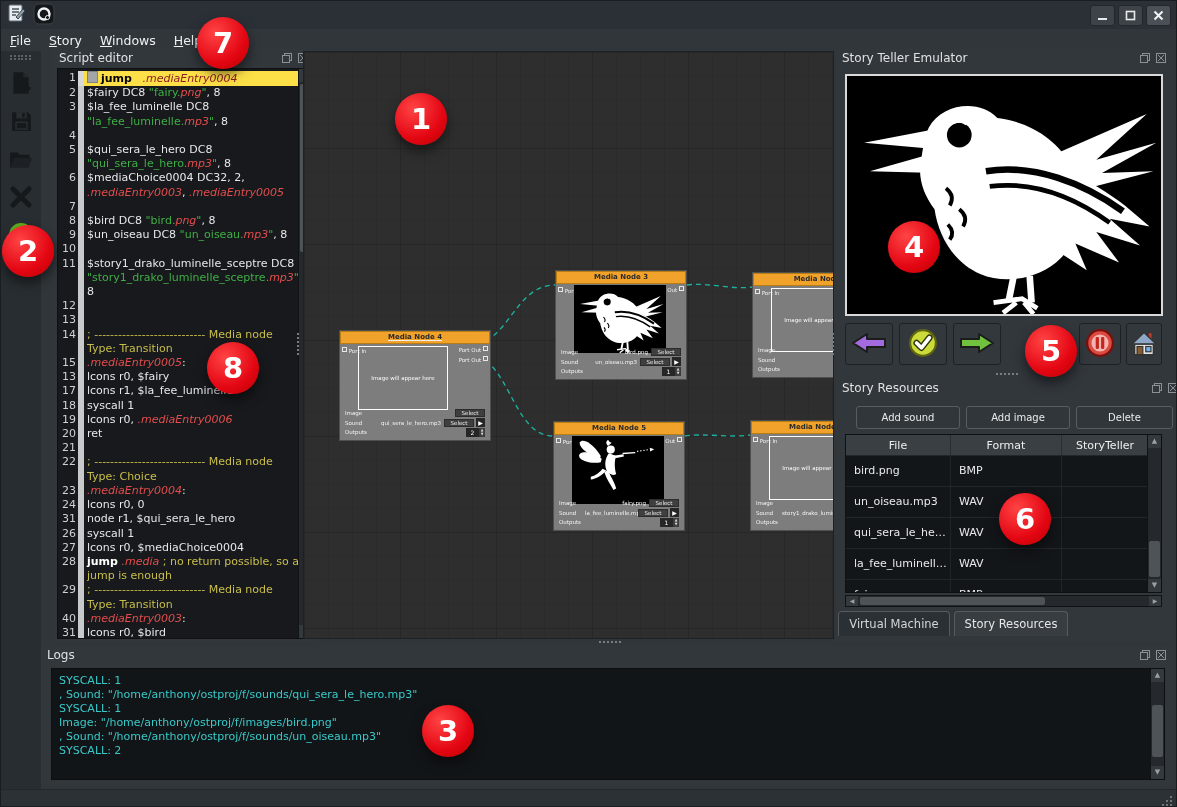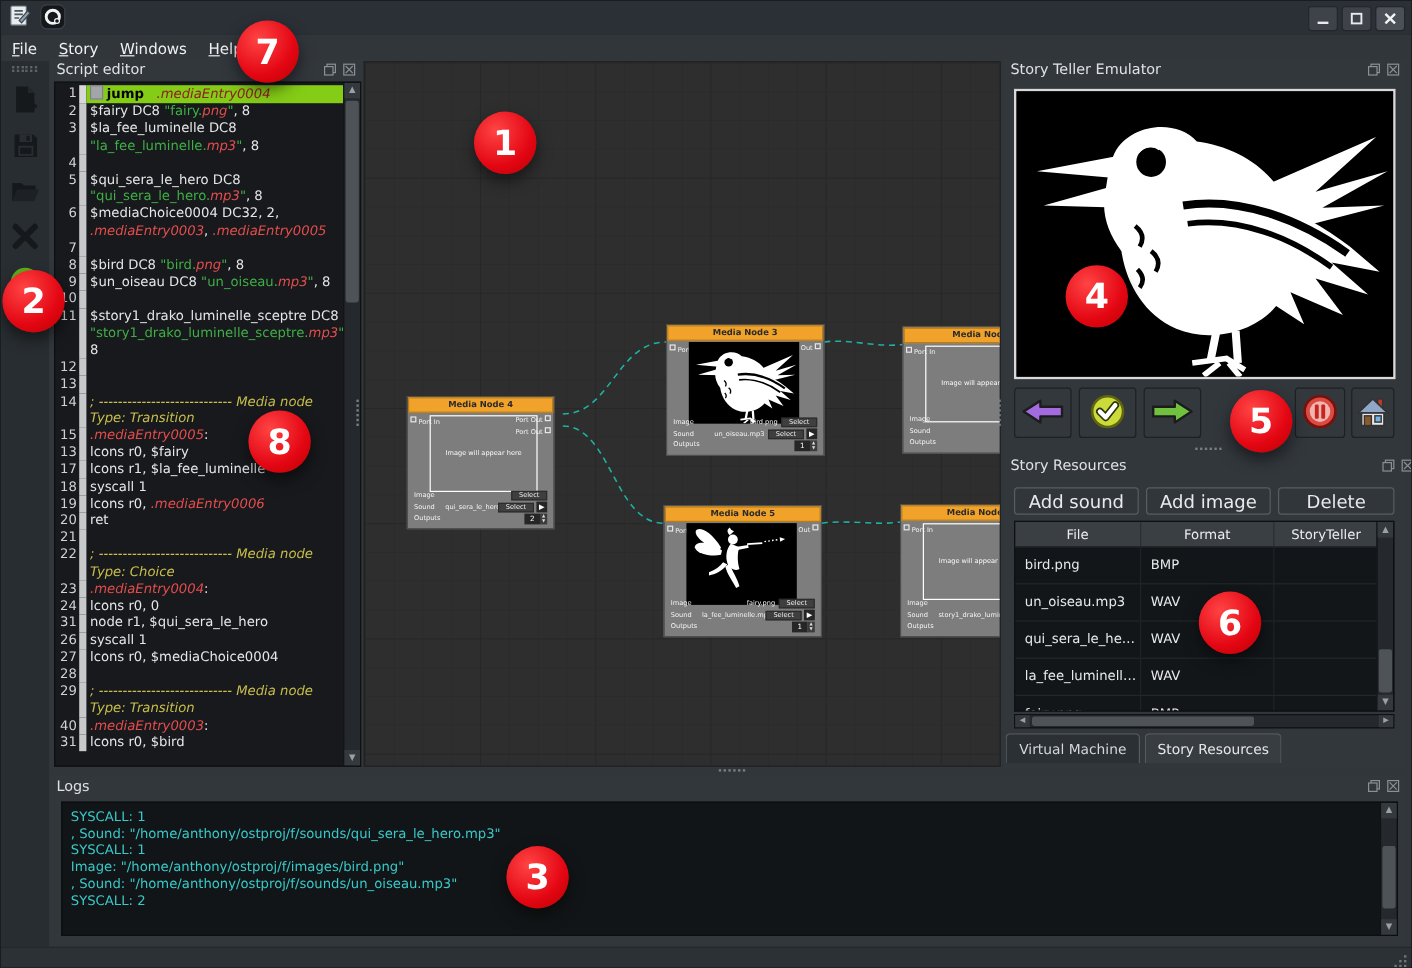--- a/index.html
+++ b/index.html
@@ -27,38 +27,38 @@
   .tb-handle{width:22px;margin:4px auto 8px auto;display:grid;grid-template-columns:repeat(6,1fr);gap:1px;}
   .tb-handle i{width:2px;height:2px;background:#5d6267;display:block;}
   .tb-btn{width:30px;height:30px;margin:8px auto;display:flex;align-items:center;justify-content:center;}
   
   .dock{position:absolute;background:#32373c;}
   .dock-header{height:17px;display:flex;align-items:center;padding:0 6px;}
   .dock-title{font-size:12px;color:#dfe1e3;}
   .dock-icons{margin-left:auto;display:flex;gap:4px;}
   .hicon{width:12px;height:12px;opacity:.85;}
   
-  #script-dock{left:40px;top:48px;width:262px;height:592px;}
+  #script-dock{left:52px;top:48px;width:262px;height:592px;}
   .code-area{position:absolute;left:4px;top:19px;width:254px;height:569px;background:#17191c;
     border:1px solid #0e1012;overflow:hidden;}
   .code-scroll{position:absolute;right:0;top:0;width:13px;height:100%;background:#25292d;border-left:1px solid #101214;}
   .sb-arrow{position:absolute;left:0;width:13px;height:13px;background:#34393e;color:#9aa0a5;
     font-size:7px;line-height:13px;text-align:center;}
   .sb-thumb{position:absolute;left:1px;width:11px;background:#4e5358;border-radius:2px;}
   .code-lines{position:absolute;left:0;top:2px;right:13px;}
   .cl{display:flex;min-height:14.2px;line-height:14.2px;font-size:11px;}
   .ln{width:18px;flex:0 0 18px;text-align:right;padding-right:2px;color:#cfd2d4;}
   .strip{width:6px;flex:0 0 6px;background:#c7c9cb;}
   .ct{flex:1;padding-left:3px;color:#e6e7e8;white-space:pre-wrap;overflow-wrap:break-word;}
   .cl.sel .strip{background:#d8d8d8;}
-  .cl.sel .ct{background:#84cc16;color:#141414;}
+  .cl.sel .ct{background:#fde047;color:#141414;}
   .skw{font-weight:bold;color:#ffffff;}
   .sstr{color:#3fae46;}
   .sext,.slbl{color:#e44d4d;font-style:italic;}
-  .scom{color:#c9be4b;font-style:italic;}
+  .scom{color:#c9be4b;}
   .cl.sel .skw{color:#000;}
   .cl.sel .slbl{color:#8e1d26;}
   .mk{display:inline-block;width:9px;height:10px;background:#a3a6a8;border:1px solid #7f8284;
     vertical-align:-1px;margin-right:3px;}
   
   #canvas{position:absolute;left:302px;top:50px;width:531px;height:588px;overflow:hidden;
     background-color:#2e2e2e;
     background-image:
       linear-gradient(to right,#272727 1px,transparent 1px),
       linear-gradient(to bottom,#272727 1px,transparent 1px),
@@ -91,21 +91,21 @@
   
   #right-dock{left:835px;top:48px;width:337px;height:592px;}
   .emu-screen{position:absolute;left:9px;top:25px;width:318px;height:242px;background:#000;
     border:2px solid #d9d9d9;box-sizing:border-box;}
   .emu-screen svg{display:block;width:100%;height:100%;}
   .emu-btn{position:absolute;top:274px;height:42px;background:#33383d;border:1px solid #1d2125;
     border-radius:3px;display:flex;align-items:center;justify-content:center;box-sizing:border-box;}
   .dots-h{position:absolute;display:flex;gap:2px;}
   .dots-h i{width:2px;height:2px;background:#787d82;display:block;}
   .res-btn{position:absolute;top:357px;height:23px;background:#31363a;border:1px solid #585d62;
-    border-radius:3px;color:#e9eaeb;font-size:15px;display:flex;align-items:center;justify-content:center;box-sizing:border-box;}
+    border-radius:3px;color:#e9eaeb;font-size:10px;display:flex;align-items:center;justify-content:center;box-sizing:border-box;margin-left:11px;}
   .res-table{position:absolute;left:9px;top:385px;width:317px;height:159px;background:#131619;
     border:1px solid #0e1012;box-sizing:border-box;overflow:hidden;}
   .tr-head{display:flex;height:20px;background:#3a3f44;border-bottom:1px solid #23272a;}
   .th{font-size:11px;color:#eceded;display:flex;align-items:center;justify-content:center;
     border-right:1px solid #2a2e32;box-sizing:border-box;}
   .tr{display:flex;height:30px;border-bottom:1px solid #23272a;}
   .td{font-size:11px;color:#e8e9ea;display:flex;align-items:center;padding-left:8px;
     border-right:1px solid #202427;box-sizing:border-box;white-space:nowrap;overflow:hidden;text-overflow:ellipsis;display:block;line-height:29px;}
   .tv-scroll{position:absolute;right:0;top:0;width:13px;height:100%;background:#25292d;border-left:1px solid #101214;}
   .th-scroll{position:absolute;left:9px;top:546px;width:317px;height:12px;background:#25292d;border:1px solid #101214;box-sizing:border-box;}
@@ -416,20 +416,21 @@
           <span class="ct"><span class="sp">syscall 1</span></span>
         </div>
         <div class="cl">
           <span class="ln">27</span>
           <span class="strip"></span>
           <span class="ct"><span class="sp">lcons r0, $mediaChoice0004</span></span>
         </div>
         <div class="cl">
           <span class="ln">28</span>
           <span class="strip"></span>
+          <span class="ct"><span class="skw">jump</span><span class="sp"> </span><span class="slbl">.media</span><span class="sp"> </span><span class="scom">; no return possible, so a jump is enough</span></span>
         </div>
         <div class="cl">
           <span class="ln">29</span>
           <span class="strip"></span>
           <span class="ct"><span class="scom">; ---------------------------- Media node Type: Transition</span></span>
         </div>
         <div class="cl">
           <span class="ln">40</span>
           <span class="strip"></span>
           <span class="ct"><span class="slbl">.mediaEntry0003</span><span class="sp">:</span></span>
@@ -449,21 +450,21 @@
 </div>
 
 <div id="canvas">
   <svg id="edges" viewBox="0 0 531 588">
       <path d="M165,293 C205,293 210,233 251,233" fill="none" stroke="#1db3a1" stroke-width="1.3" stroke-dasharray="5 4"></path>
       <path d="M165,303 C205,303 208,384 249,384" fill="none" stroke="#1db3a1" stroke-width="1.3" stroke-dasharray="5 4"></path>
       <path d="M383,233 C403,230 428,238 448,235" fill="none" stroke="#1db3a1" stroke-width="1.3" stroke-dasharray="5 4"></path>
       <path d="M381,384 C401,381 426,386 446,383" fill="none" stroke="#1db3a1" stroke-width="1.3" stroke-dasharray="5 4"></path>
     </svg>
   <div id="nodes">
-      <div class="node" style="left: 35px; top: 278px; width: 123px; height: 111px;">
+      <div class="node" style="left: 35px; top: 278px; width: 152px; height: 111px; text-decoration: underline;">
         <div class="node-title">Media Node 4</div>
         <span class="port" style="left:2px;top:16px"><i></i> Port In</span>
         <span class="port" style="right:2px;top:15px">Port Out <i></i></span>
         <span class="port" style="right:2px;top:25px">Port Out <i></i></span>
         <div class="ph" style="left:18px;top:15px;width:90px;height:64px">Image will appear here</div>
         <div class="nfields">
     <div class="nrow">
             <span class="lab">Image</span>
             <span class="val"></span>
             <span class="selbtn">Select</span>

